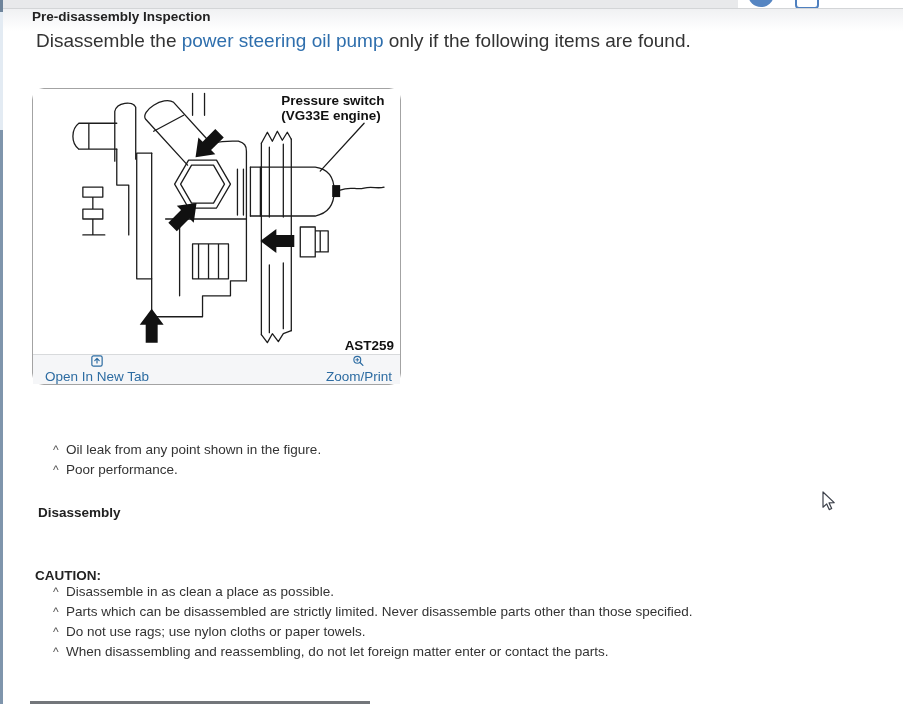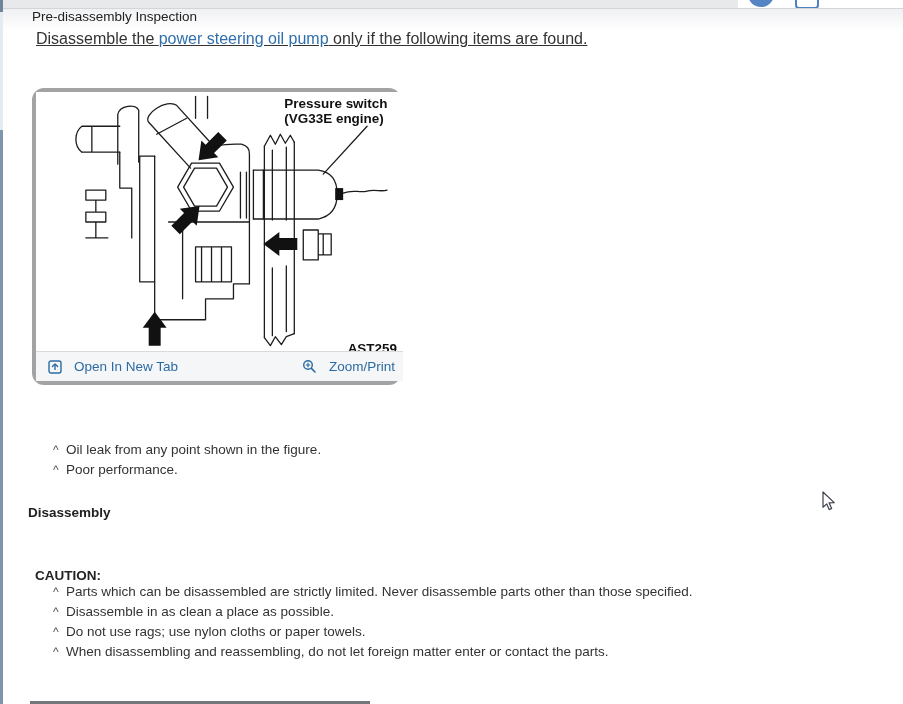--- a/index.html
+++ b/index.html
@@ -16,37 +16,37 @@
     border-radius:50%;background:#5585c2;}
   .partial-outline-icon{position:absolute;left:795px;top:-14px;width:20px;height:19px;
     border:2px solid #4f80bf;border-radius:4px;background:#fff;}
 
   
   .edge-top{position:absolute;left:0;top:0;width:3px;height:12px;background:#6e849b;}
   .edge-light{position:absolute;left:0;top:12px;width:3px;height:118px;background:#e3ebf3;}
   .edge-long{position:absolute;left:0;top:130px;width:3px;height:574px;background:#7f95ac;}
 
   
-  .page-title{position:absolute;left:32px;top:9px;font-size:13.5px;font-weight:normal;color:#222;}
-  .intro{position:absolute;left:36px;top:30px;font-size:16px;color:#333;text-decoration:underline;}
+  .page-title{position:absolute;left:32px;top:9px;font-size:13.5px;font-weight:bold;color:#222;}
+  .intro{position:absolute;left:36px;top:30px;font-size:19px;color:#333;}
   .intro a{color:#2f6fad;text-decoration:none;cursor:pointer;}
 
   .section-heading{position:absolute;font-size:13.5px;font-weight:bold;color:#222;}
   .bullets{position:absolute;font-size:13.5px;color:#333;line-height:20px;list-style:none;margin:16px;padding:0;}
   .bullets li{white-space:nowrap;}
   .bullets .marker{display:inline-block;width:13px;color:#555;font-size:12px;}
 
   
   .figure-box{position:absolute;left:32px;top:88px;width:369px;height:297px;
-    border:4px solid #a3a3a3;border-radius:12px;background:#e5e5e5;box-sizing:border-box;}
+    border:1px solid #a3a3a3;border-radius:12px;background:#e5e5e5;box-sizing:border-box;}
   .figure-image{position:absolute;left:0;top:0;width:367px;height:266px;background:#ffffff;}
   .fig-footer{position:absolute;left:0;bottom:0;width:367px;height:29px;
     background:#f5f6f8;border-top:1px solid #d8dadc;}
-  .fig-footer a{position:absolute;top:0;height:29px;display:flex;align-items:center;gap:12px;
-    color:#2d6ca2;font-size:13.5px;text-decoration:none;cursor:pointer;}
+  .fig-footer a{position:absolute;top:0;height:29px;display:flex;align-items:center;gap:2px;
+    color:#2d6ca2;font-size:13.5px;text-decoration:none;cursor:pointer;flex-direction:column;}
   .fig-footer a.left{left:12px;}
   .fig-footer a.right{right:8px;}
   .fig-footer svg{display:block;}
 
   .bottom-divider{position:absolute;left:30px;top:701px;width:340px;height:3px;background:#73767a;}
 
   .cursor{position:absolute;left:822px;top:491px;}
 </style>
 </head>
 <body>
@@ -142,26 +142,26 @@
         <span>Zoom/Print</span>
       </a>
     </div>
   </div>
 
   <ul class="bullets" style="left:37px;top:424px;">
     <li><span class="marker">^</span><span>Oil leak from any point shown in the figure.</span></li>
     <li><span class="marker">^</span><span>Poor performance.</span></li>
   </ul>
 
-  <div class="section-heading" style="left:28px;top:505px;">Disassembly</div>
+  <div class="section-heading" style="left:38px;top:505px;">Disassembly</div>
   <div class="section-heading" style="left:35px;top:568px;">CAUTION:</div>
 
   <ul class="bullets" style="left:37px;top:566px;">
+    <li><span class="marker">^</span><span>Disassemble in as clean a place as possible.</span></li>
     <li><span class="marker">^</span><span>Parts which can be disassembled are strictly limited. Never disassemble parts other than those specified.</span></li>
-    <li><span class="marker">^</span><span>Disassemble in as clean a place as possible.</span></li>
     <li><span class="marker">^</span><span>Do not use rags; use nylon cloths or paper towels.</span></li>
     <li><span class="marker">^</span><span>When disassembling and reassembling, do not let foreign matter enter or contact the parts.</span></li>
   </ul>
 
   <div class="bottom-divider"></div>
 
   <svg class="cursor" width="17" height="21" viewBox="0 0 17 21">
     <path d="M1,1 L1,16.2 L4.7,12.9 L7.2,18.6 L9.7,17.5 L7.1,11.9 L12.2,11.6 Z" fill="#ffffff" stroke="#3c404a" stroke-width="1.2" stroke-linejoin="round"></path>
   </svg>
 

